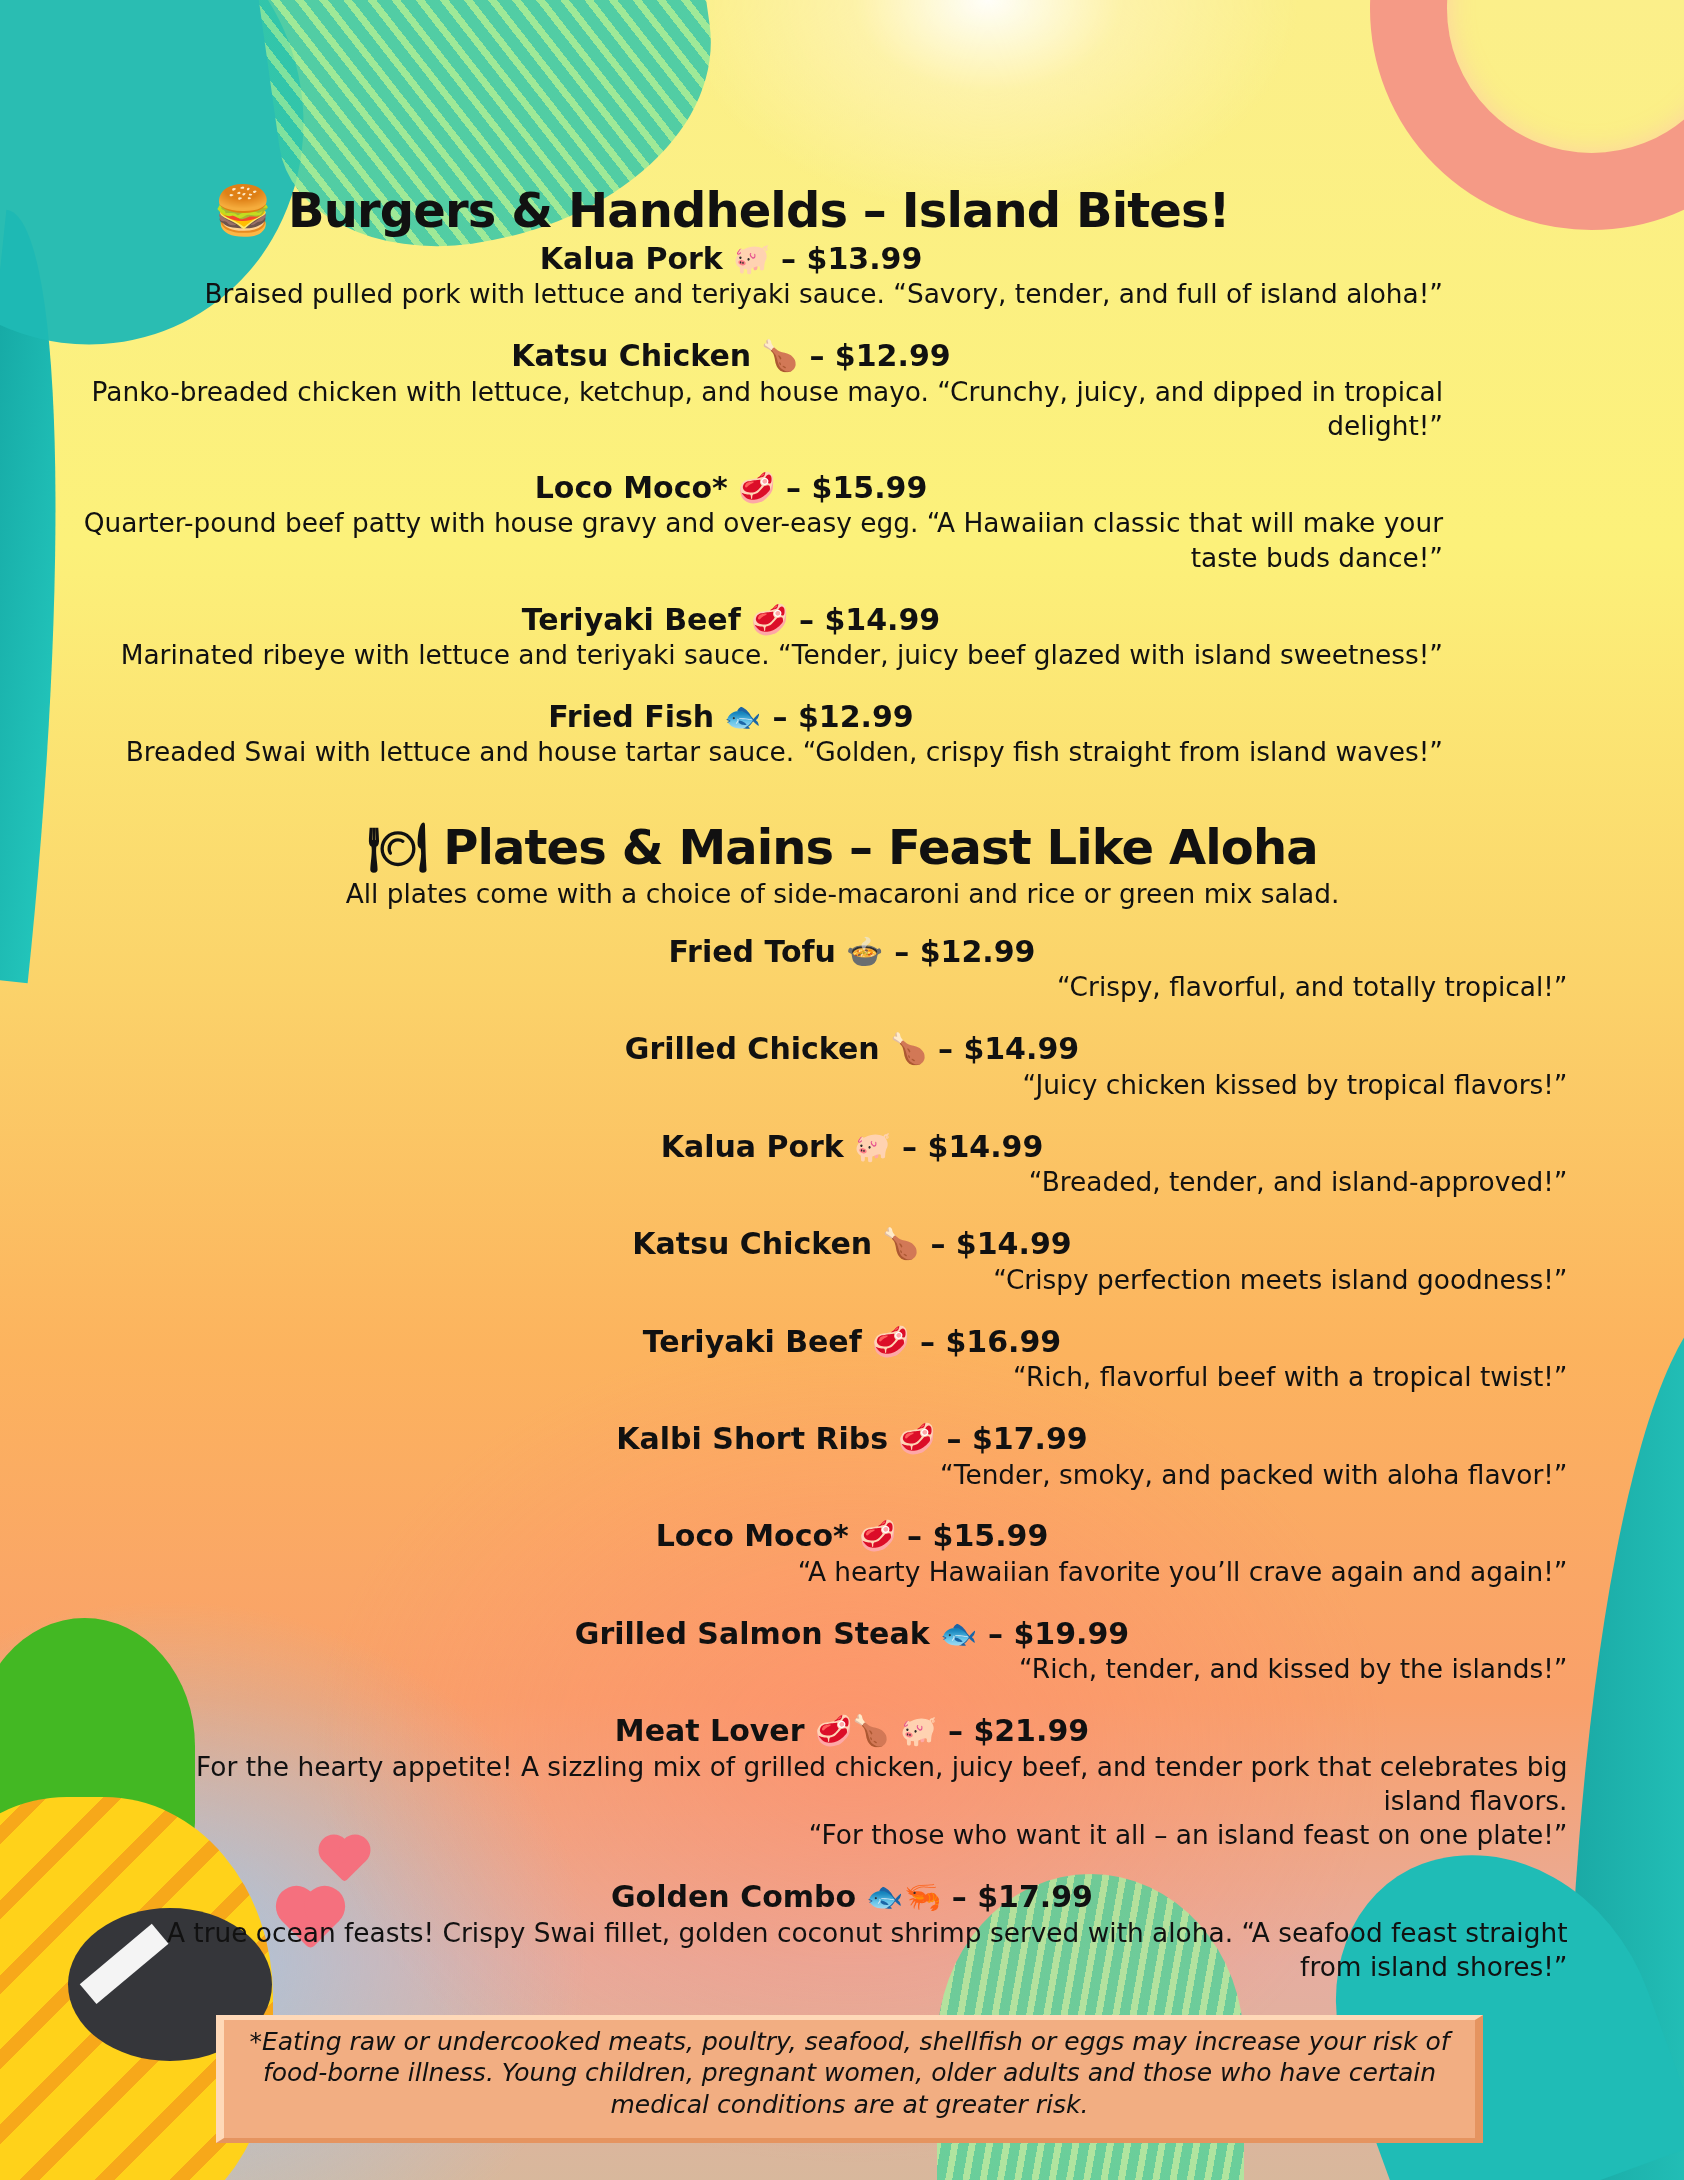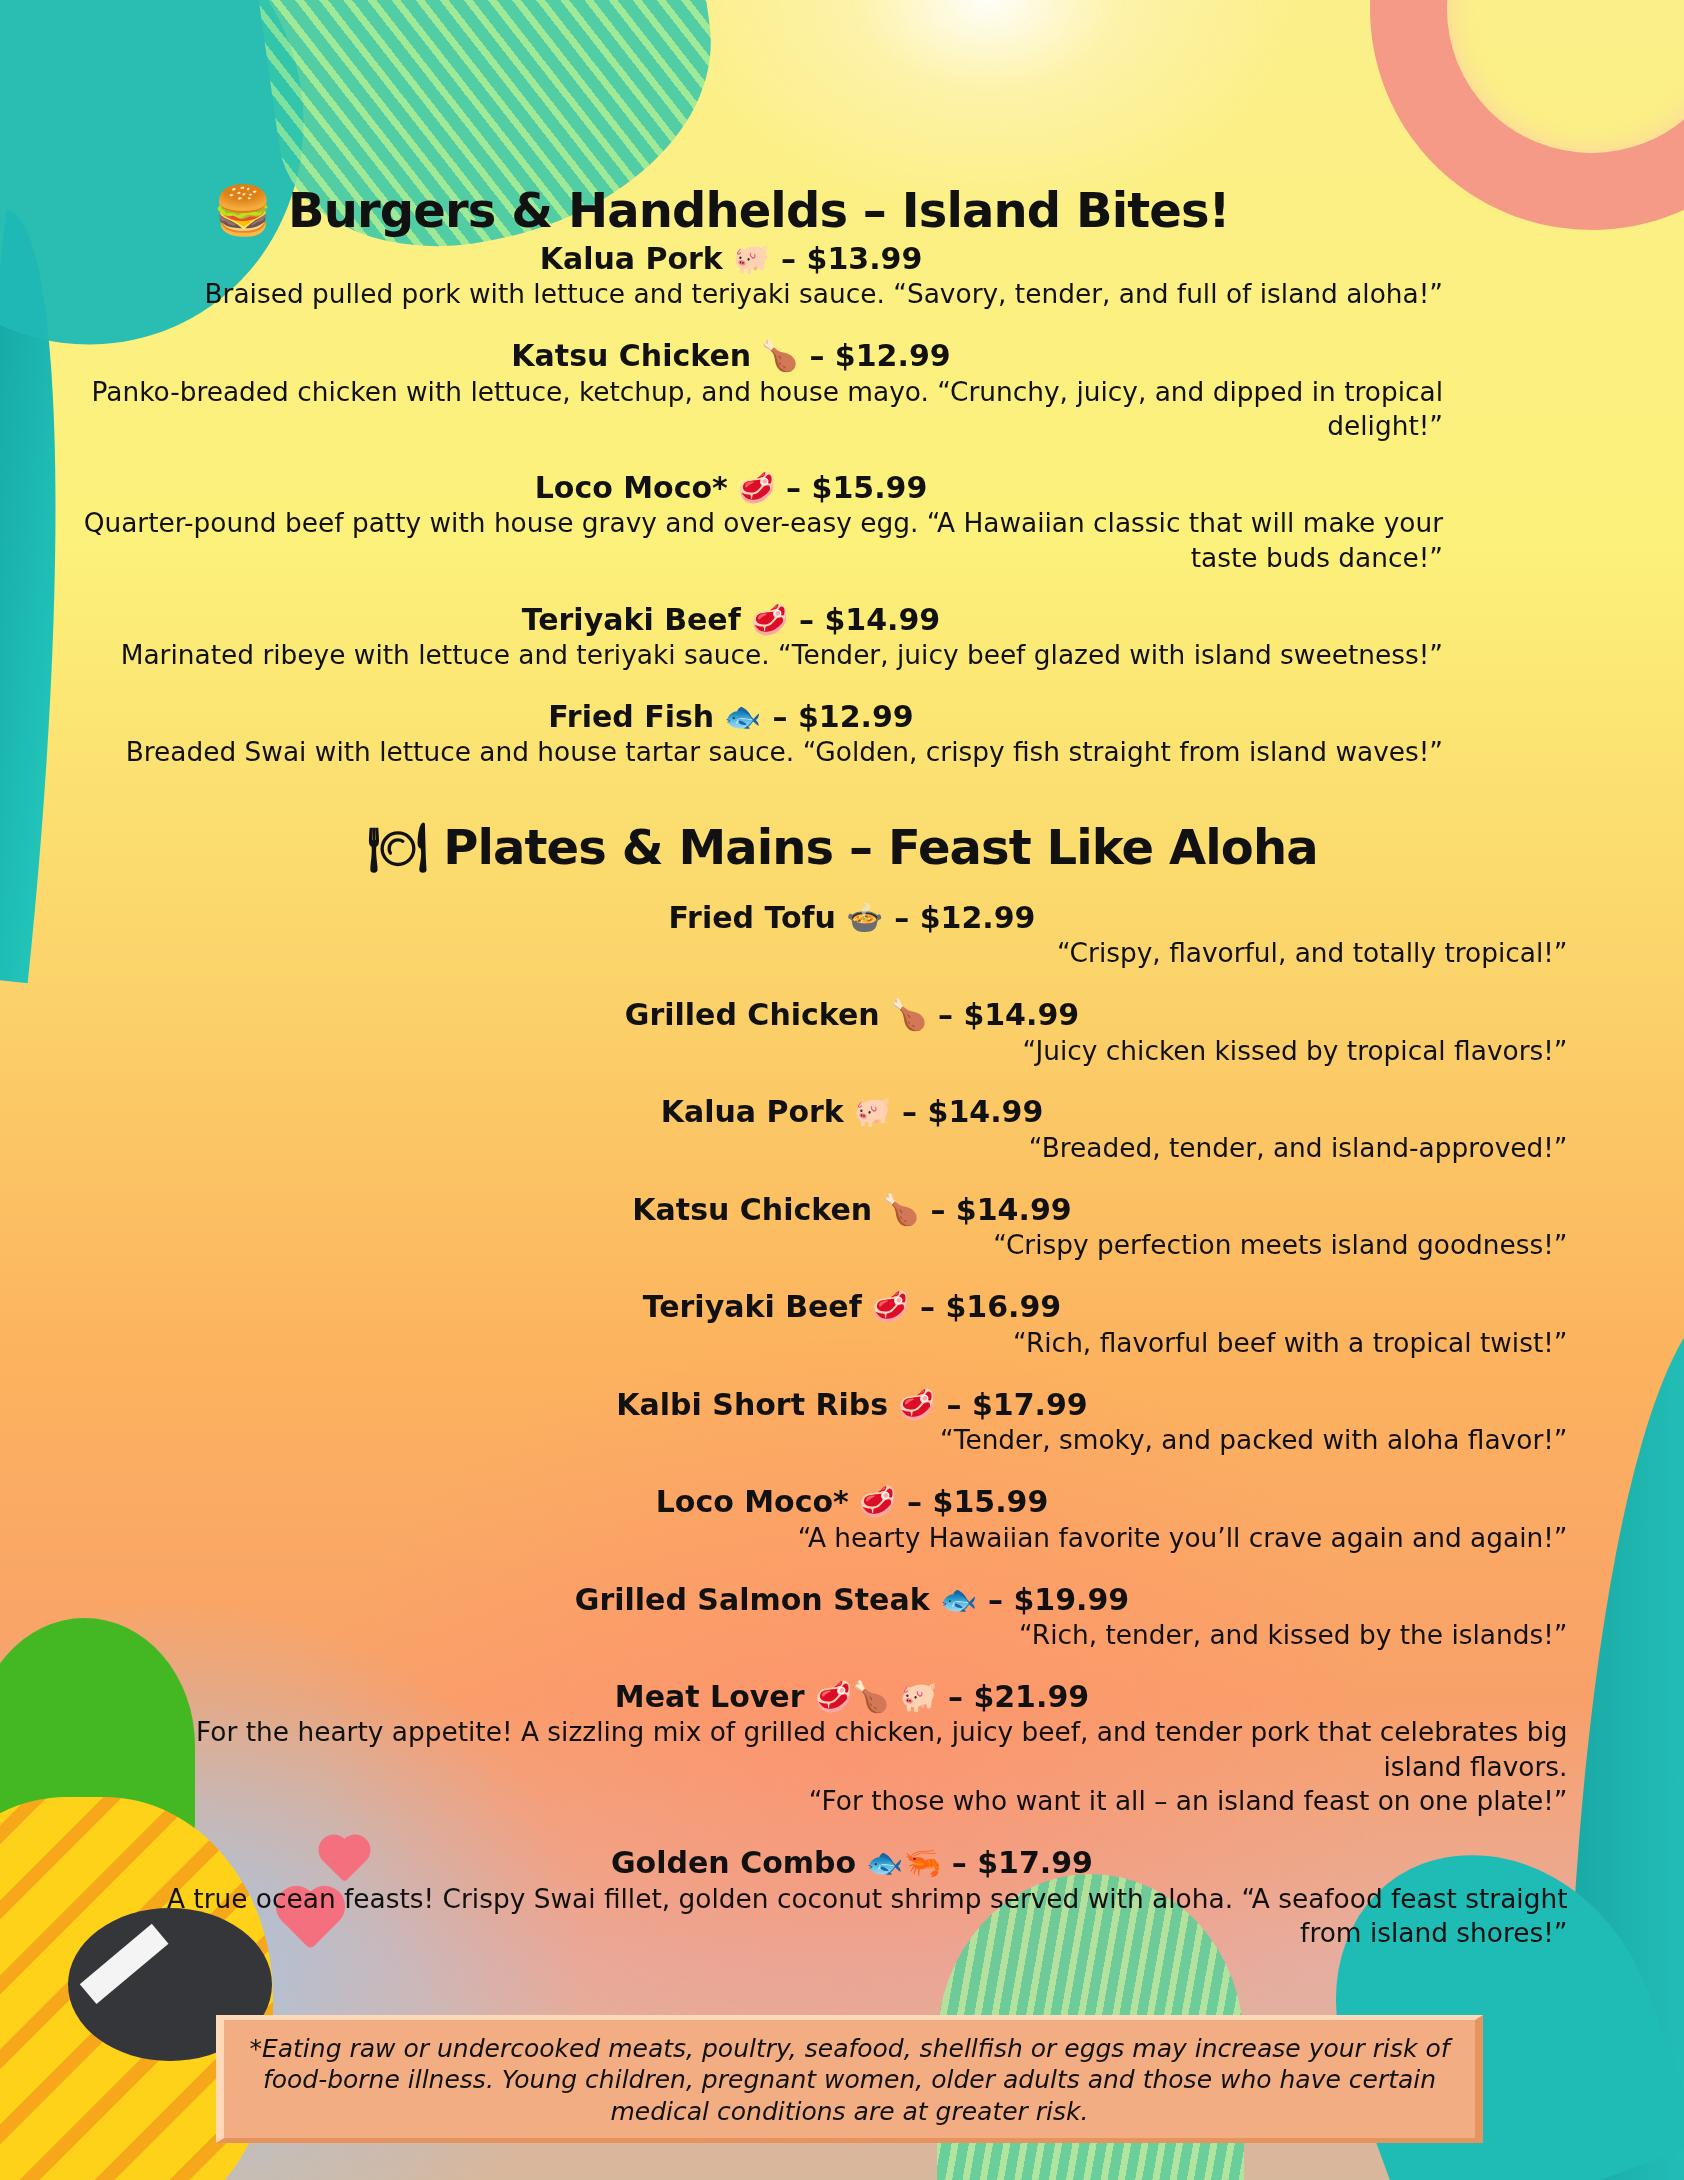--- a/index.html
+++ b/index.html
@@ -90,21 +90,21 @@
   }
   .section-note { font-size: 26.4px; line-height: 1.3; display: block; }
 
   .disclaimer {
     position: absolute; left: 216px; top: 2015px; width: 1267px; height: 128px;
     background: #f2ae82;
     border-top: 5.1px solid #ffd9b8; border-left: 8.5px solid #ffd9b8;
     border-right: 8.5px solid #e59460; border-bottom: 5.1px solid #e59460;
     box-sizing: border-box;
     display: flex; align-items: flex-start; justify-content: center;
-    padding-top: 13px;
+    padding-top: 6px;
     font-style: italic; font-size: 25px; line-height: 1.25; text-align: center;
   }
   .disclaimer span { max-width: 1227px; }
 </style>
 </head>
 <body>
 
 <div class="deco leaf-tl-stem"></div>
 <div class="deco leaf-tl"></div>
 <div class="deco palm-top"></div>
@@ -151,20 +151,21 @@
       <span class="item-name"><span>Fried Fish</span> <span class="emoji">🐟</span> <span>–</span> <span>$12.99</span></span>
       <span class="item-desc">Breaded Swai with lettuce and house tartar sauce. “Golden, crispy fish straight from island waves!”</span>
     </div>
   </div>
 
   <div style="position:absolute; left:0; width:1685px; top:819px;">
     <h1 class="section-title">
       <span class="emoji">🍽</span>
       <span>Plates &amp; Mains – Feast Like Aloha</span>
     </h1>
+    <span class="section-note">All plates come with a choice of side-macaroni and rice or green mix salad.</span>
 
     <div class="item" style="margin-top:22px;">
       <span class="item-name"><span>Fried Tofu</span> <span class="emoji">🍲</span> <span>–</span> <span>$12.99</span></span>
       <span class="item-desc">“Crispy, flavorful, and totally tropical!”</span>
     </div>
 
     <div class="item" style="margin-top:25.6px;">
       <span class="item-name"><span>Grilled Chicken</span> <span class="emoji">🍗</span> <span>–</span> <span>$14.99</span></span>
       <span class="item-desc">“Juicy chicken kissed by tropical flavors!”</span>
     </div>

